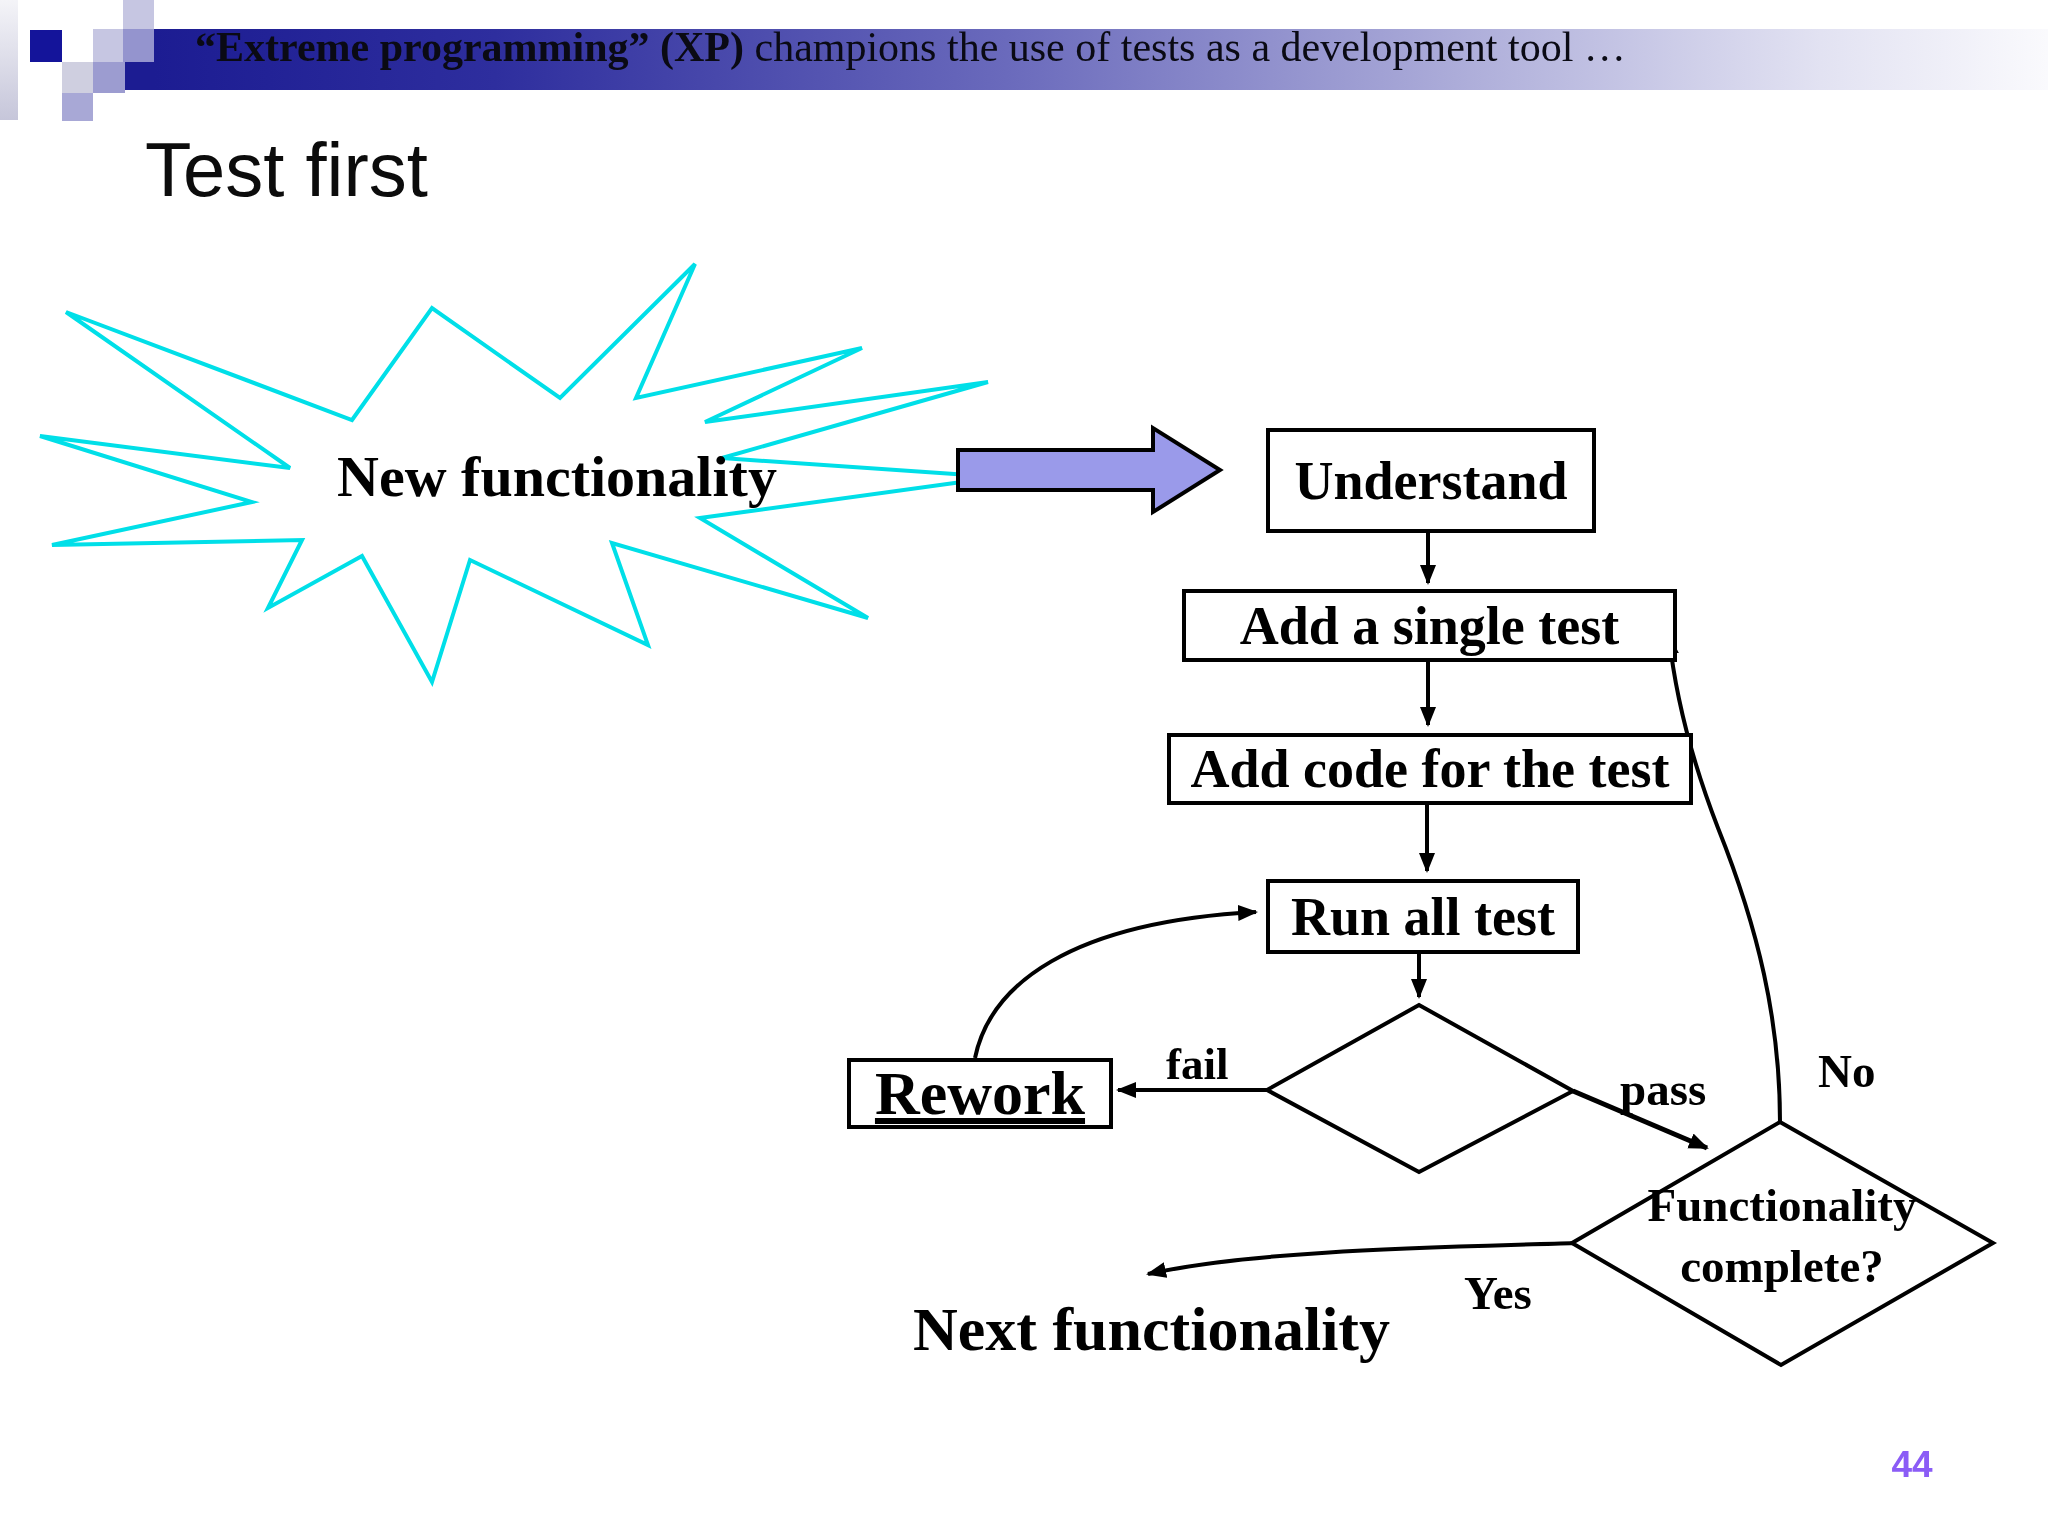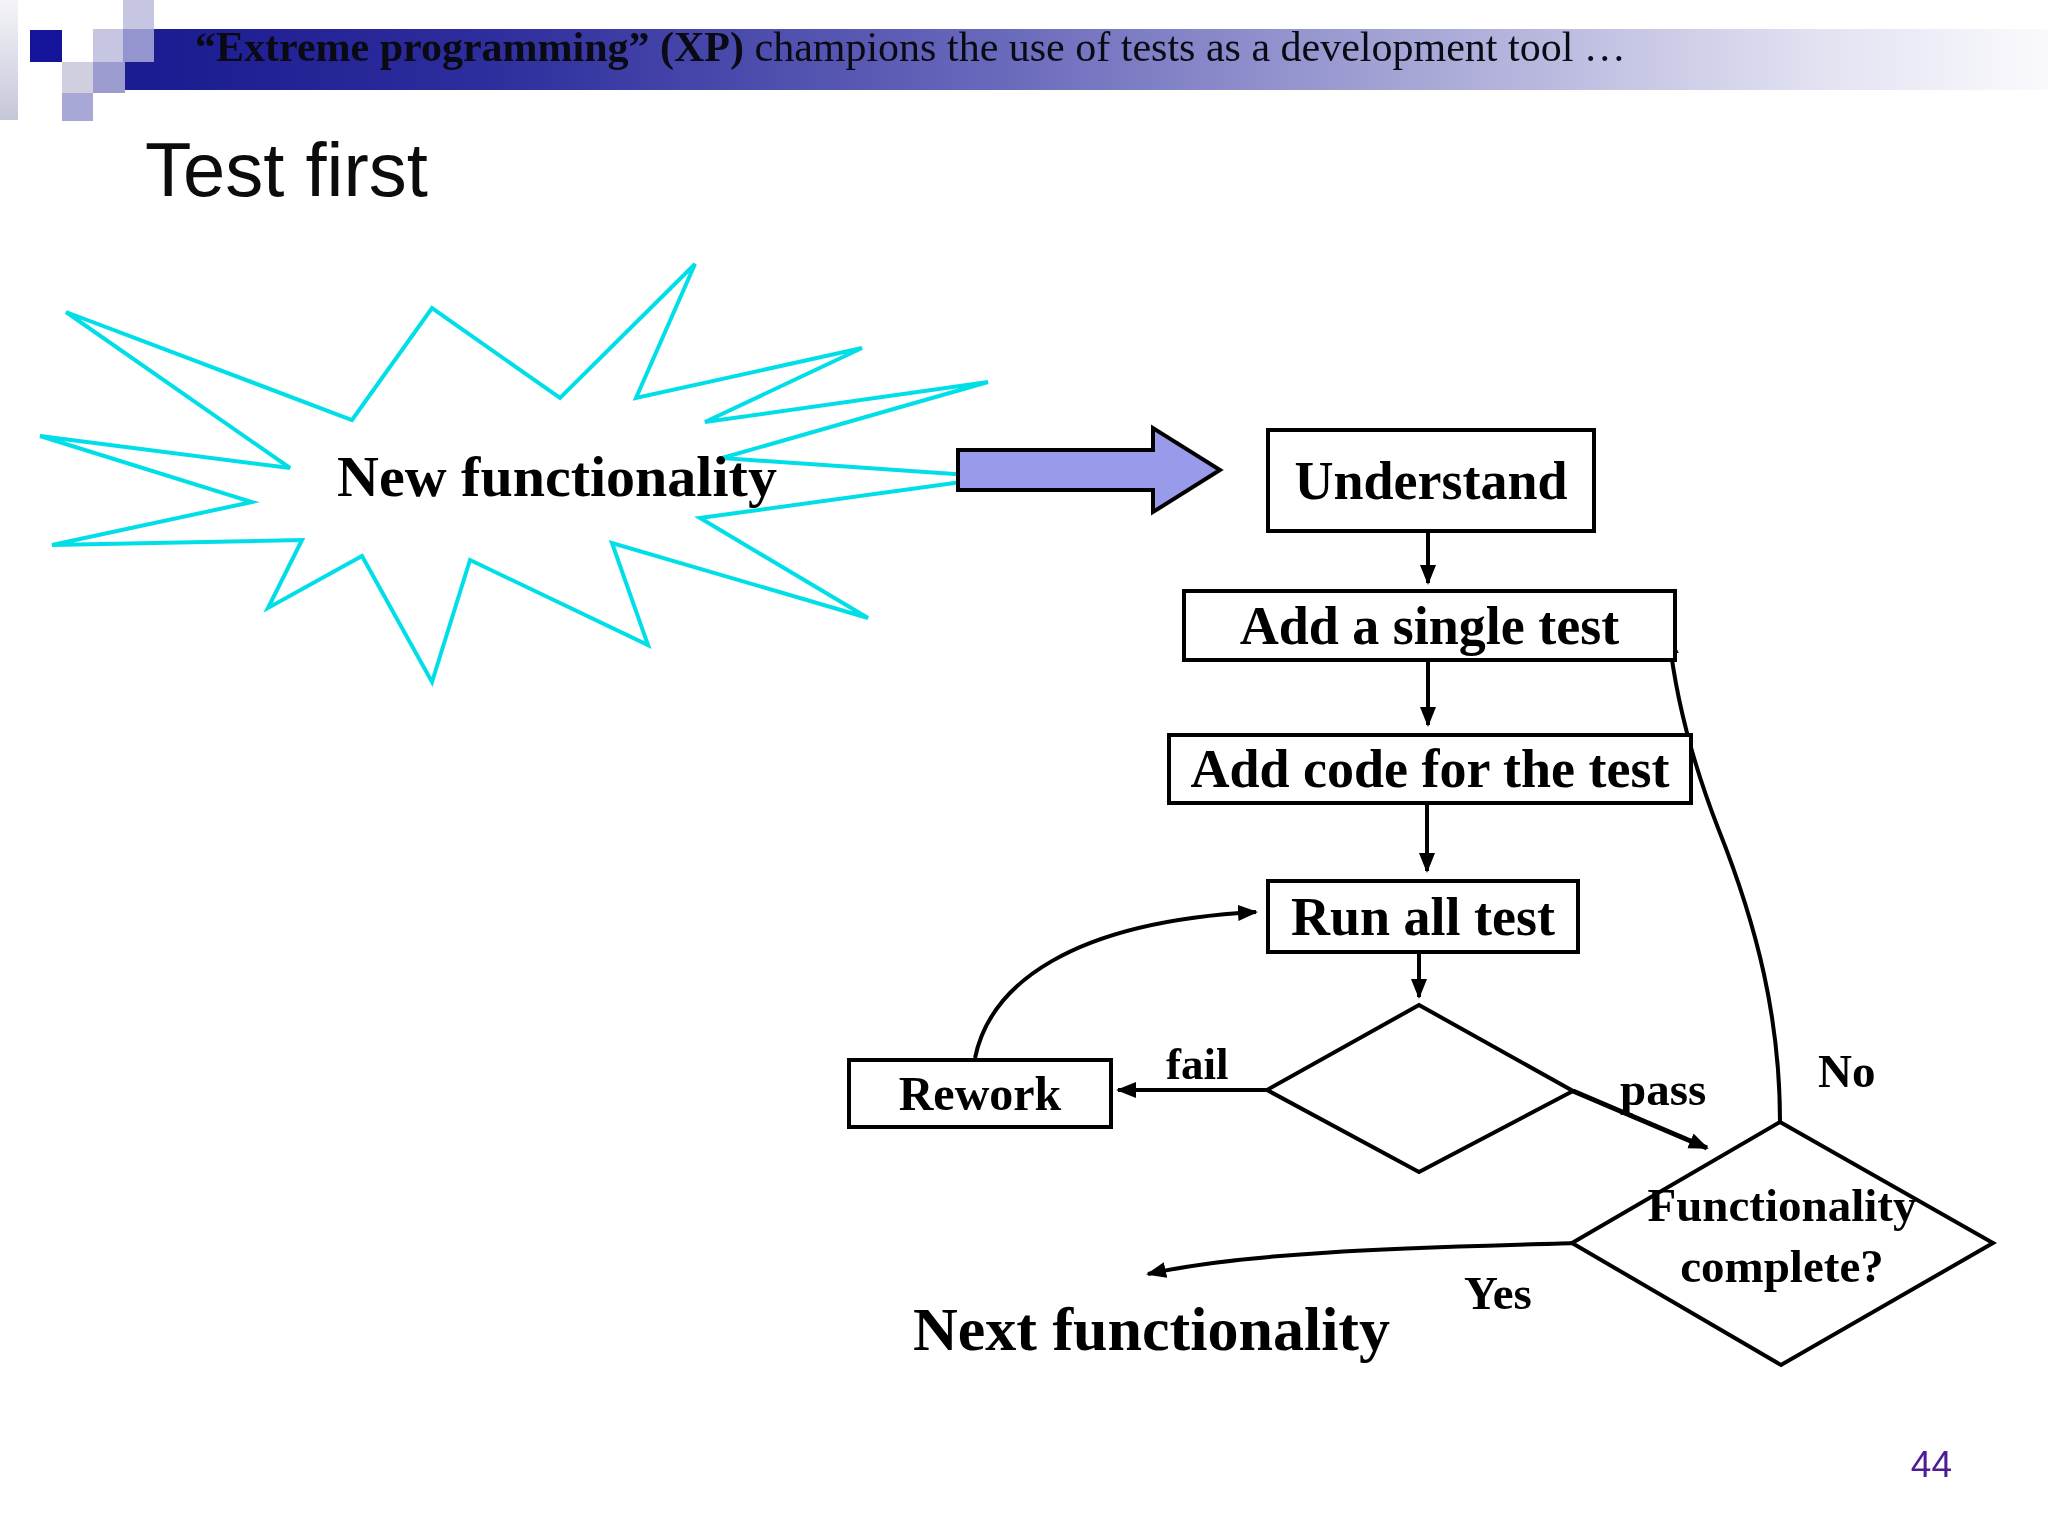--- a/index.html
+++ b/index.html
@@ -30,21 +30,21 @@
   
   .node{
     position:absolute;border:4px solid #000;background:#fff;
     display:flex;align-items:center;justify-content:center;
     font-weight:bold;color:#000;white-space:nowrap;
   }
   #node-understand{left:1266px;top:428px;width:322px;height:97px;font-size:54px;}
   #node-add-single-test{left:1182px;top:589px;width:487px;height:65px;font-size:54px;}
   #node-add-code{left:1167px;top:733px;width:518px;height:64px;font-size:54px;}
   #node-run-all-test{left:1266px;top:879px;width:306px;height:67px;font-size:54px;}
-  #node-rework{left:847px;top:1058px;width:258px;height:63px;font-size:48px;}
+  #node-rework{left:847px;top:1058px;width:258px;height:63px;font-size:62px;text-decoration:underline;}
   
   .diamond-label{
     position:absolute;display:flex;flex-direction:column;align-items:center;justify-content:center;
     font-weight:bold;color:#000;text-align:center;white-space:nowrap;
   }
   #label-result{left:1295px;top:1040px;width:250px;height:100px;font-size:56px;}
   #label-func{left:1592px;top:1133px;width:380px;height:206px;font-size:47px;line-height:1.3;}
   
   .edge-label{position:absolute;font-weight:bold;color:#000;white-space:nowrap;}
   #label-fail{left:1166px;top:1018px;font-size:45px;margin-top:20px;}
@@ -53,22 +53,22 @@
   #label-yes{left:1464px;top:1266px;font-size:47px;}
   
   #burst-label{
     left:307px;top:443px;width:500px;text-align:center;
     font-weight:bold;font-size:58px;color:#000;white-space:nowrap;
   }
   #next-functionality{
     left:913px;top:1294px;font-weight:bold;font-size:62px;color:#000;white-space:nowrap;
   }
   #page-number{
-    left:1872px;top:1444px;width:80px;text-align:right;
-    font-family:"Liberation Sans", sans-serif;font-weight:normal;font-size:37px;color:#4c1d95;
+    left:1872px;top:1444px;width:80px;text-align:center;
+    font-family:"Liberation Sans", sans-serif;font-weight:bold;font-size:37px;color:#8b5cf6;
   }
 </style>
 </head>
 <body>
 
 <div id="slide">
 
   <div class="abs" id="deco-strip"></div>
   <div class="sq" style="left:30px;top:30px;width:32px;height:32px;background:#14149a;"></div>
   <div class="sq" style="left:93px;top:29px;width:33px;height:33px;background:#c6c6e2;"></div>

